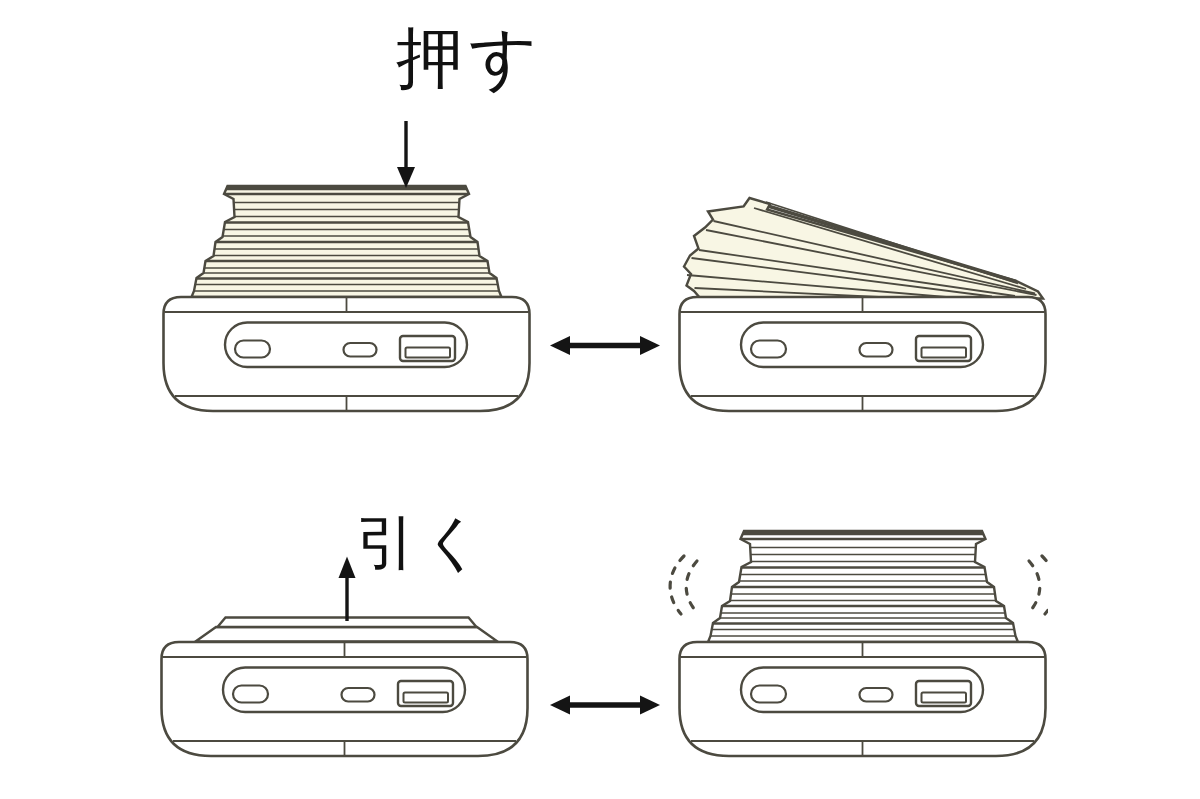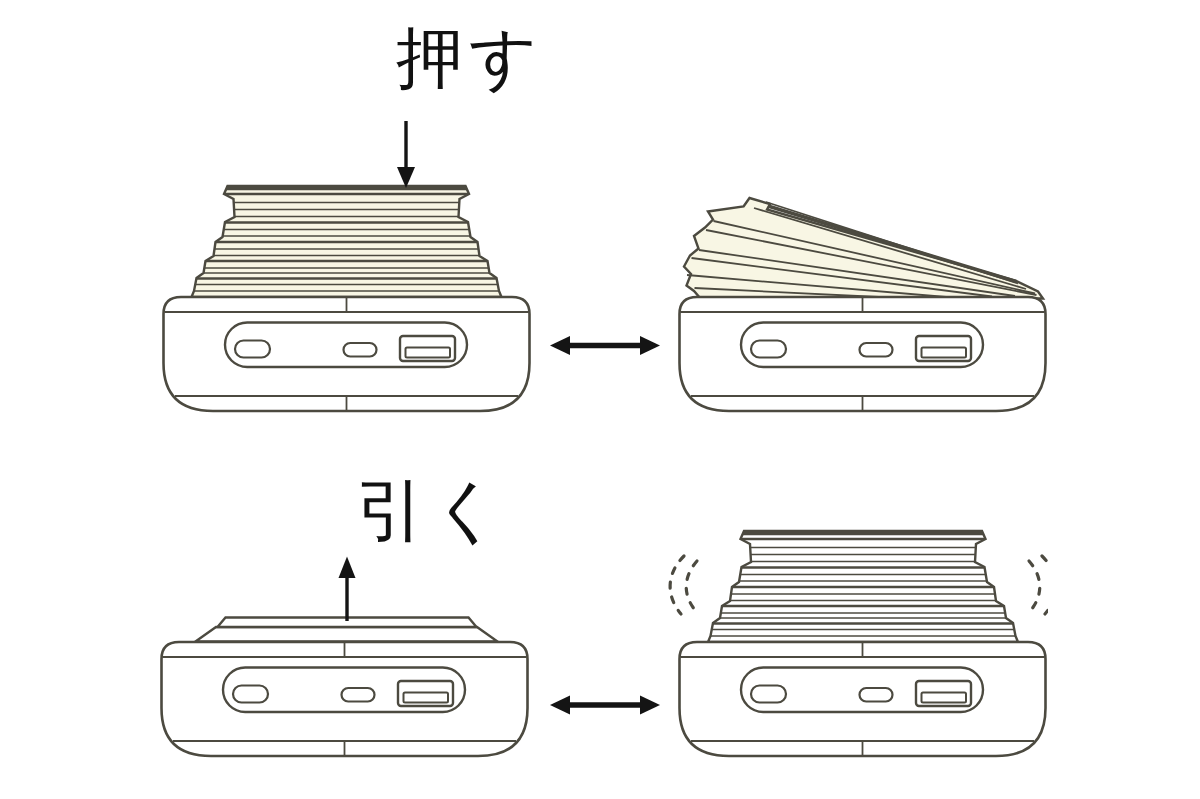--- a/index.html
+++ b/index.html
@@ -23,21 +23,21 @@
   .label{
     position:absolute;
     color:var(--text);
     font-weight:500;
     line-height:1.1;
     letter-spacing:6px;
     white-space:nowrap;
     font-family:"DejaVu Sans",sans-serif;
   }
   .label.push{left:396px;top:22px;font-size:67px;}
-  .label.pull{left:356px;top:473px;font-size:69px;}
+  .label.pull{left:356px;top:509px;font-size:60px;}
   .ol{stroke:var(--outline);}
   .dev{fill:var(--device-fill);}
   .stripe{stroke:var(--outline);fill:none;}
   .ar-s{stroke:var(--arrow);}
   .ar-f{fill:var(--arrow);stroke:none;}
   .dash{stroke:var(--outline);fill:none;stroke-width:3.2;stroke-dasharray:6 9;stroke-linecap:round;}
 </style>
 </head>
 <body>
 

